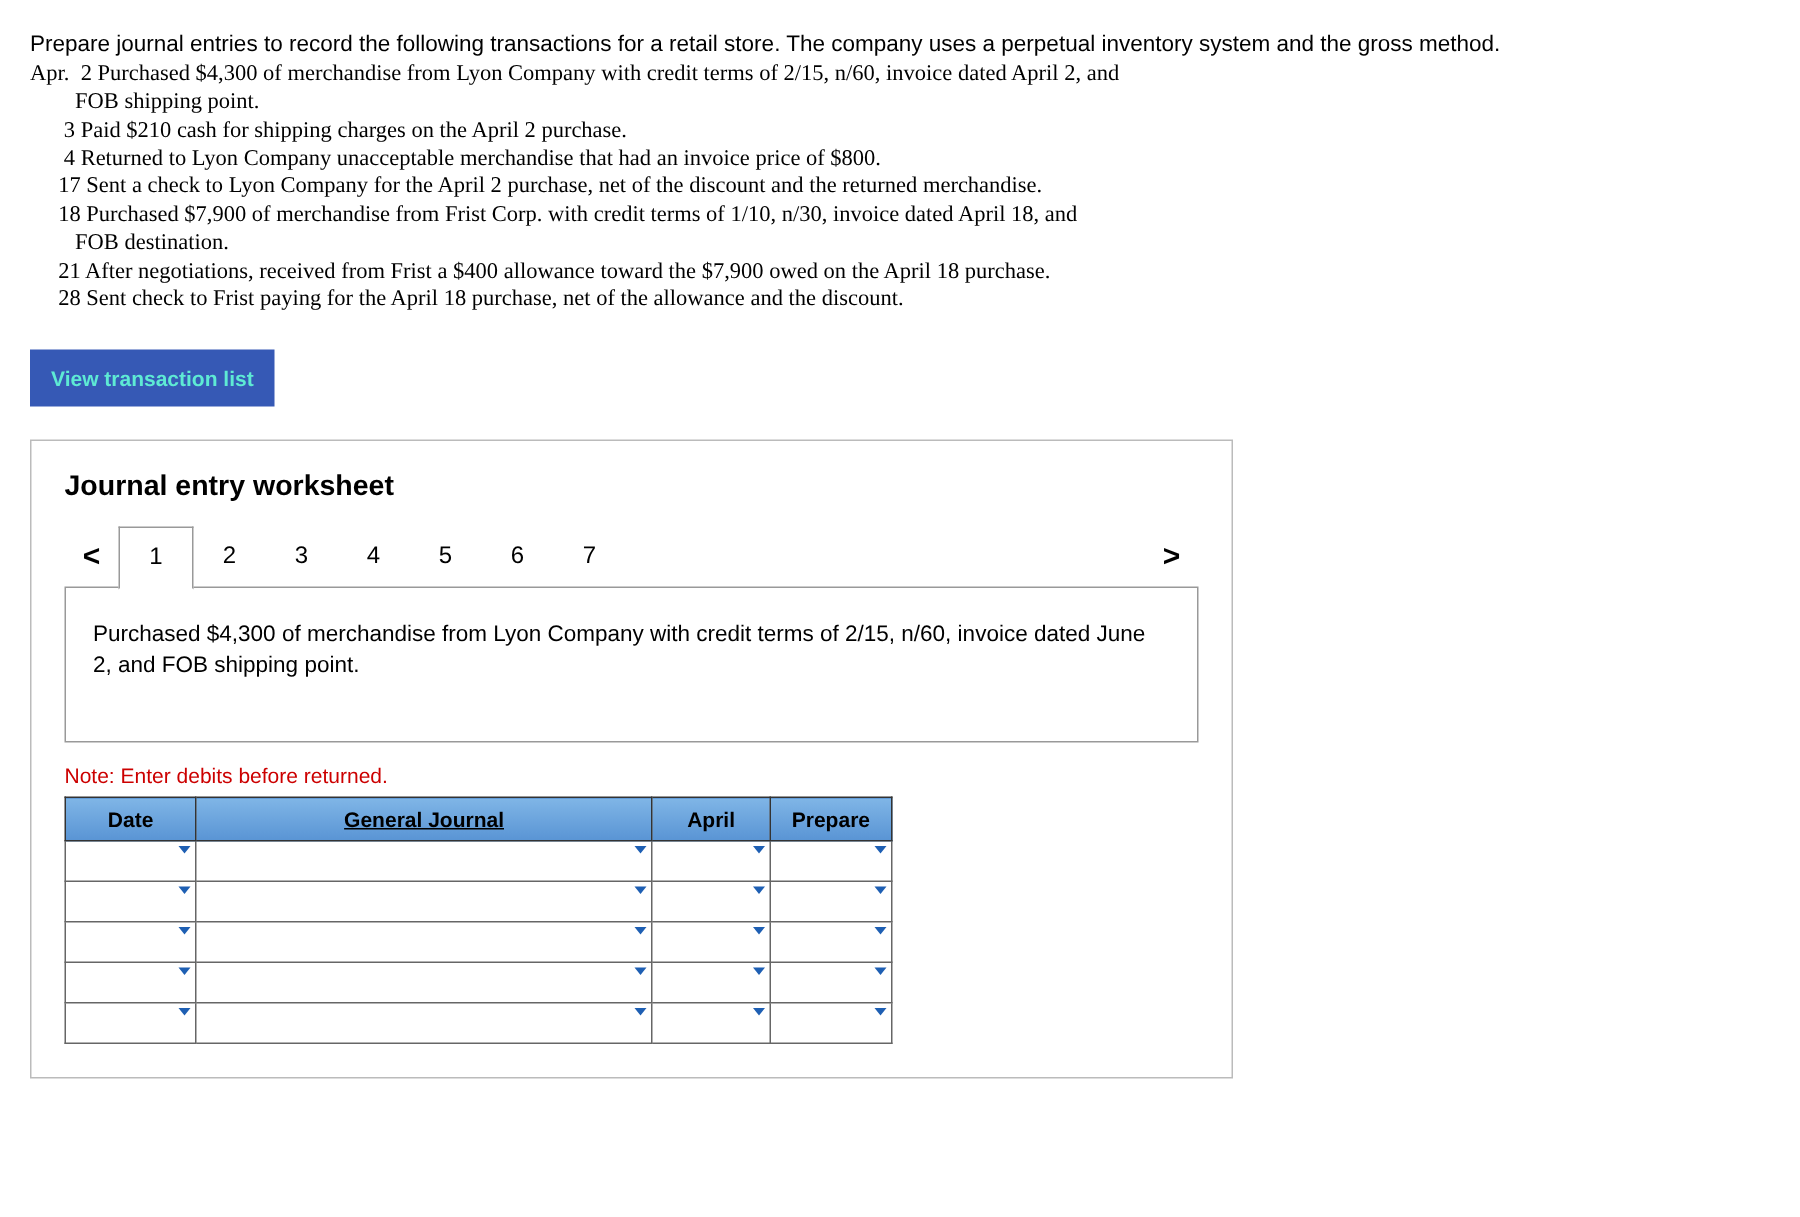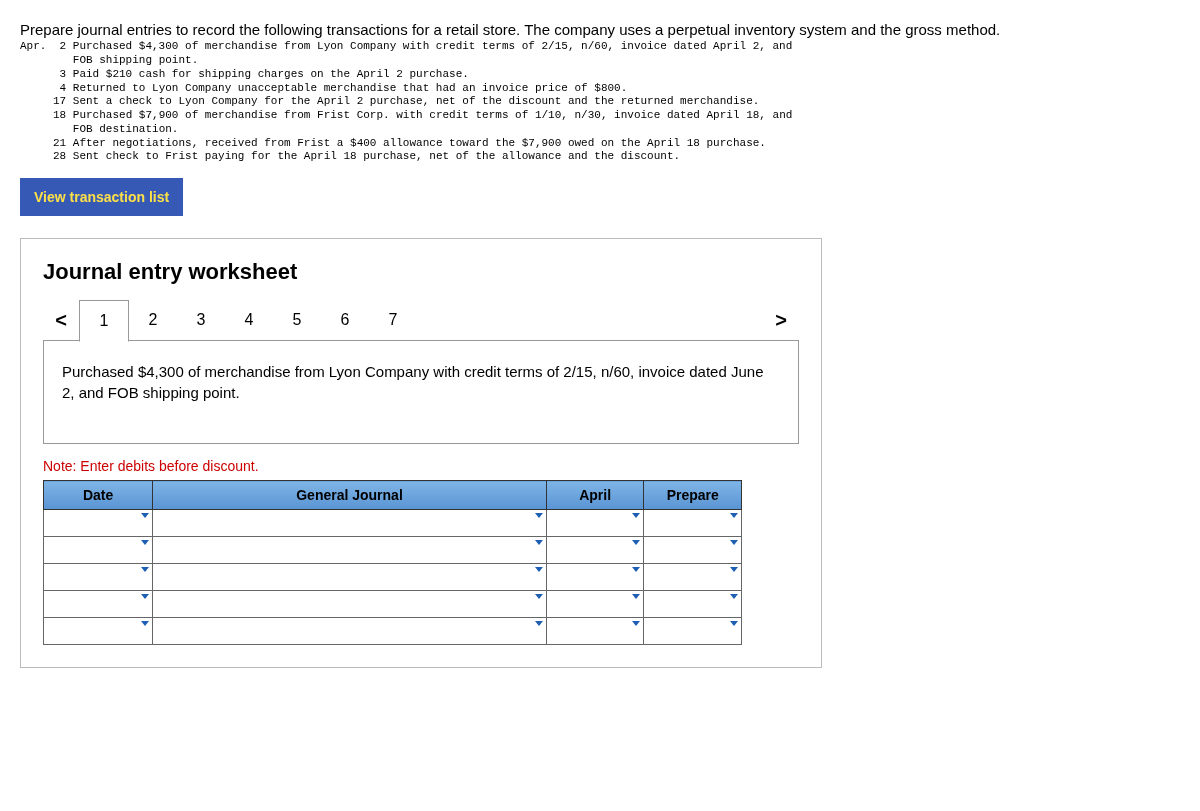--- a/index.html
+++ b/index.html
@@ -7,46 +7,46 @@
     font-size: 15px;
     margin: 0;
     padding: 20px;
     background: #fff;
     color: #000;
   }
   .instructions {
     line-height: 1.35;
   }
   .transactions-block {
-    font-family: Liberation Mono, monospace;
-    font-size: 11px;
-    margin-bottom: 14px;
+    font-family: Liberation Serif, serif;
+    font-size: 15px;
+    margin-bottom: 24px;
     white-space: pre-wrap;
     line-height: 1.25;
   }
   .view-btn {
     background: #3659b5;
-    color: #fde047;
+    color: #5eead4;
     border: none;
     padding: 11px 14px;
     font-size: 14px;
     font-weight: bold;
     cursor: pointer;
     margin-bottom: 22px;
     text-align: right;
   }
   .worksheet-container {
     border: 1px solid #bbb;
     width: 800px;
     padding: 0;
   }
   .worksheet-inner { padding: 20px 22px 22px 22px;}
   .worksheet-title {
     font-family: Arial, sans-serif;
-    font-size: 22px;
+    font-size: 19px;
     font-weight: bold;
     margin: 0 0 14px 0;
   }
   .tab-row {
     display:flex;
     align-items:center;
     gap:0;
     border-bottom: none;
     margin-bottom:0;
   }
@@ -81,21 +81,21 @@
     font-size:15px;
     line-height:1.4;
   }
   .note-text {
     color: #c00;
     font-size: 14px;
     margin: 14px 0 6px 0;
   }
   .je-table {
     border-collapse: collapse;
-    width: 699px;
+    width: 552px;
   }
   .je-table th {
     background: #5b9bd5;
     background: linear-gradient(#7fb5e6, #5994d4);
     border:1px solid #333;
     padding:6px 4px;
     font-size:14px;
     font-weight:bold;
     text-align:center;
   }
@@ -109,21 +109,21 @@
   .je-table td.has-dropdown::after{
     content:"";
     position:absolute;
     right:3px; top:3px;
     width:0;height:0;
     border-left:4px solid transparent;
     border-right:4px solid transparent;
     border-top:5px solid #1e5fb3;
   }
   .col-date{width:85px;}
-  .col-gj{width:330px;}
+  .col-gj{width:330px;text-decoration:underline;}
   .col-amt{width:75px;}
 </style>
 </head>
 <body>
 
 
 
 <div class="instructions">Prepare journal entries to record the following transactions for a retail store. The company uses a perpetual inventory system and the gross method.</div>
 
 <div class="transactions-block" id="trans-out">Apr.  2 Purchased $4,300 of merchandise from Lyon Company with credit terms of 2/15, n/60, invoice dated April 2, and
@@ -151,21 +151,21 @@
       <div class="tab">5</div>
       <div class="tab">6</div>
       <div class="tab">7</div>
       <button class="nav-arrow nav-arrow-right">&gt;</button>
     </div>
 
     <div class="tab-content-box">
       <span>Purchased $4,300 of merchandise from Lyon Company with credit terms of 2/15, n/60, invoice dated June 2, and FOB shipping point.</span>
     </div>
 
-    <div class="note-text">Note: Enter debits before discount.</div>
+    <div class="note-text">Note: Enter debits before returned.</div>
 
     <table class="je-table">
       <thead>
         <tr>
           <th class="col-date">Date</th>
           <th class="col-gj">General Journal</th>
           <th class="col-amt">April</th>
           <th class="col-amt">Prepare</th>
         </tr>
       </thead>

